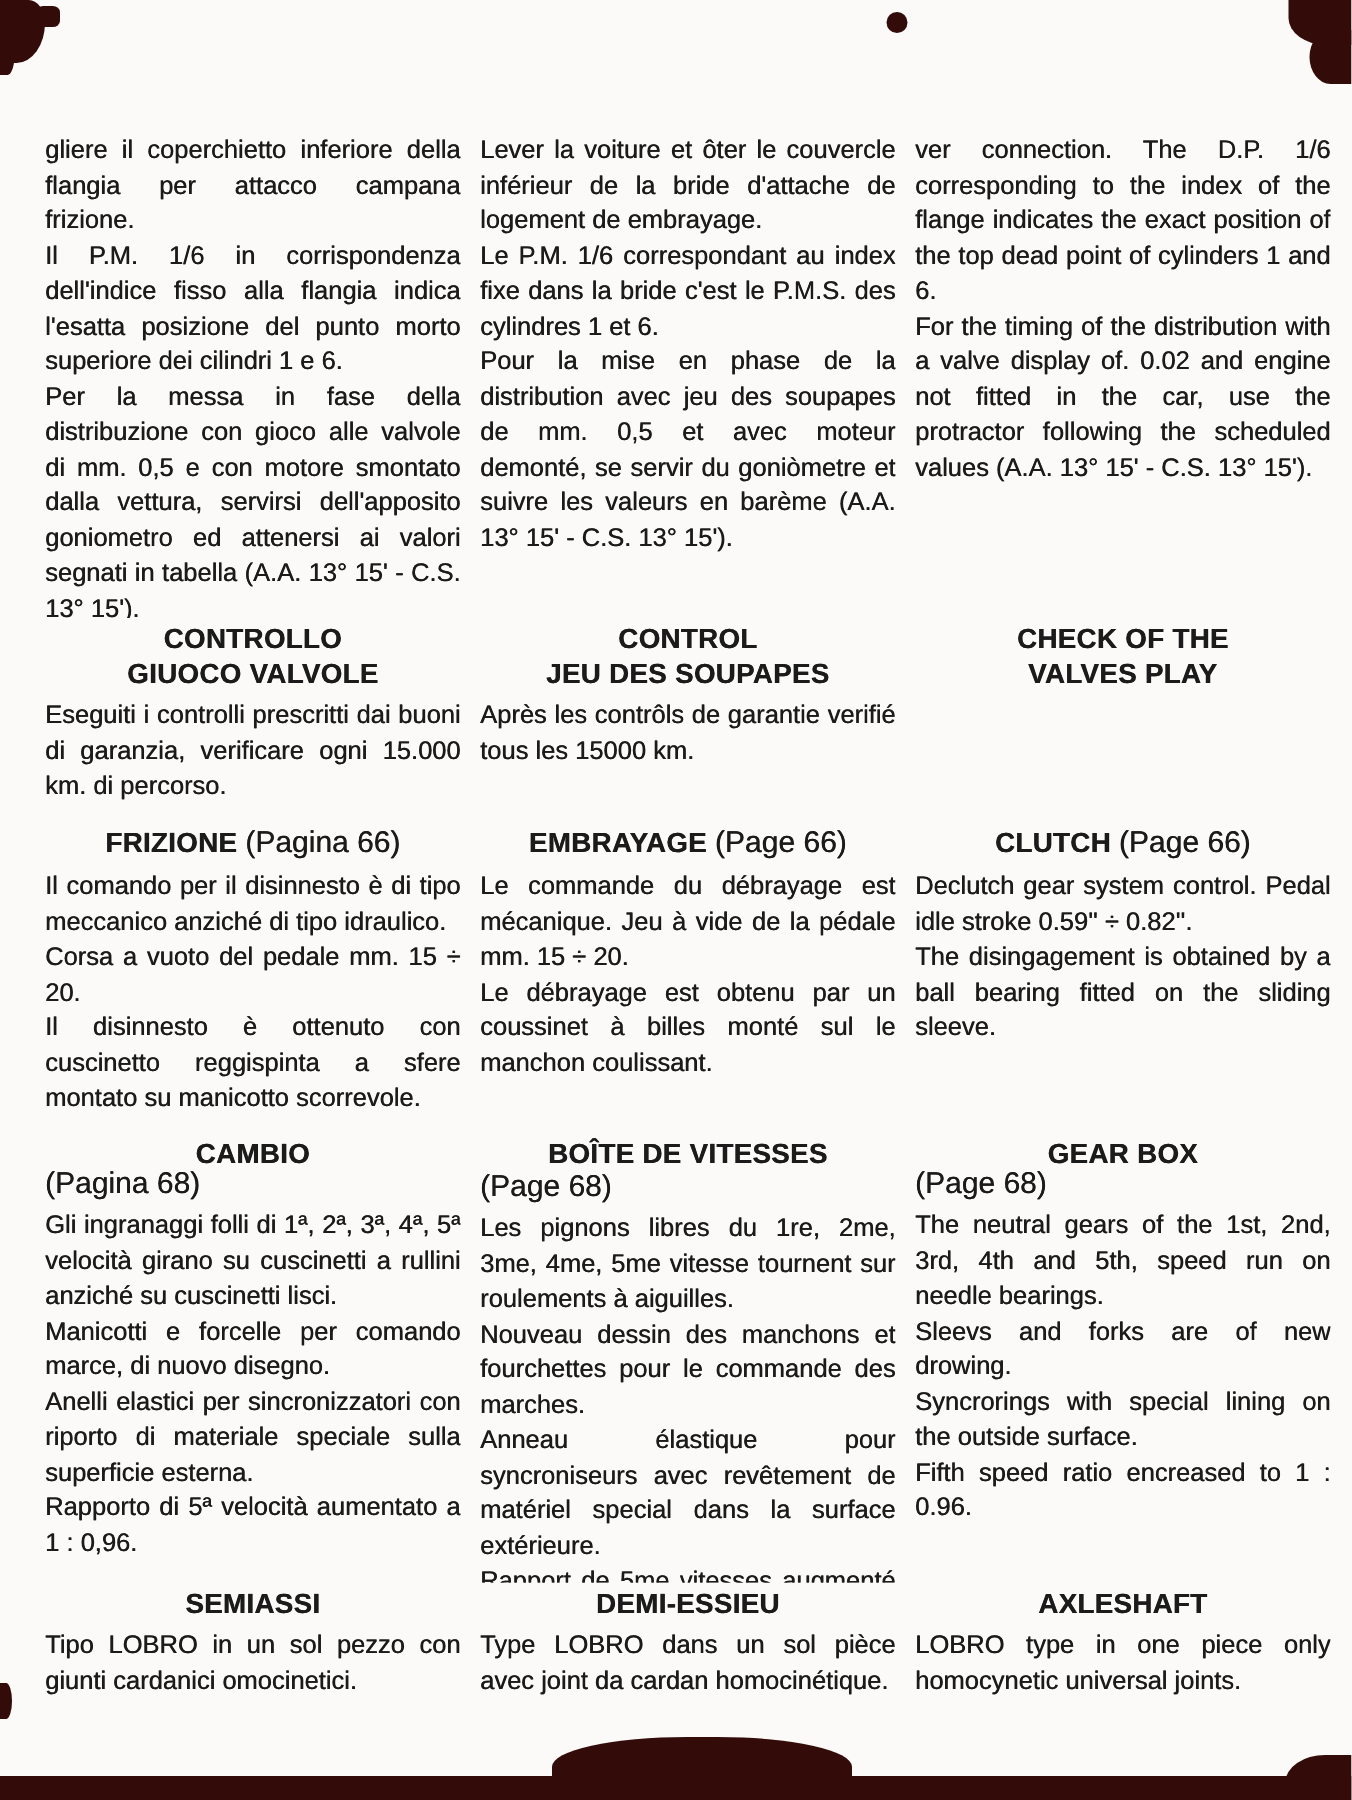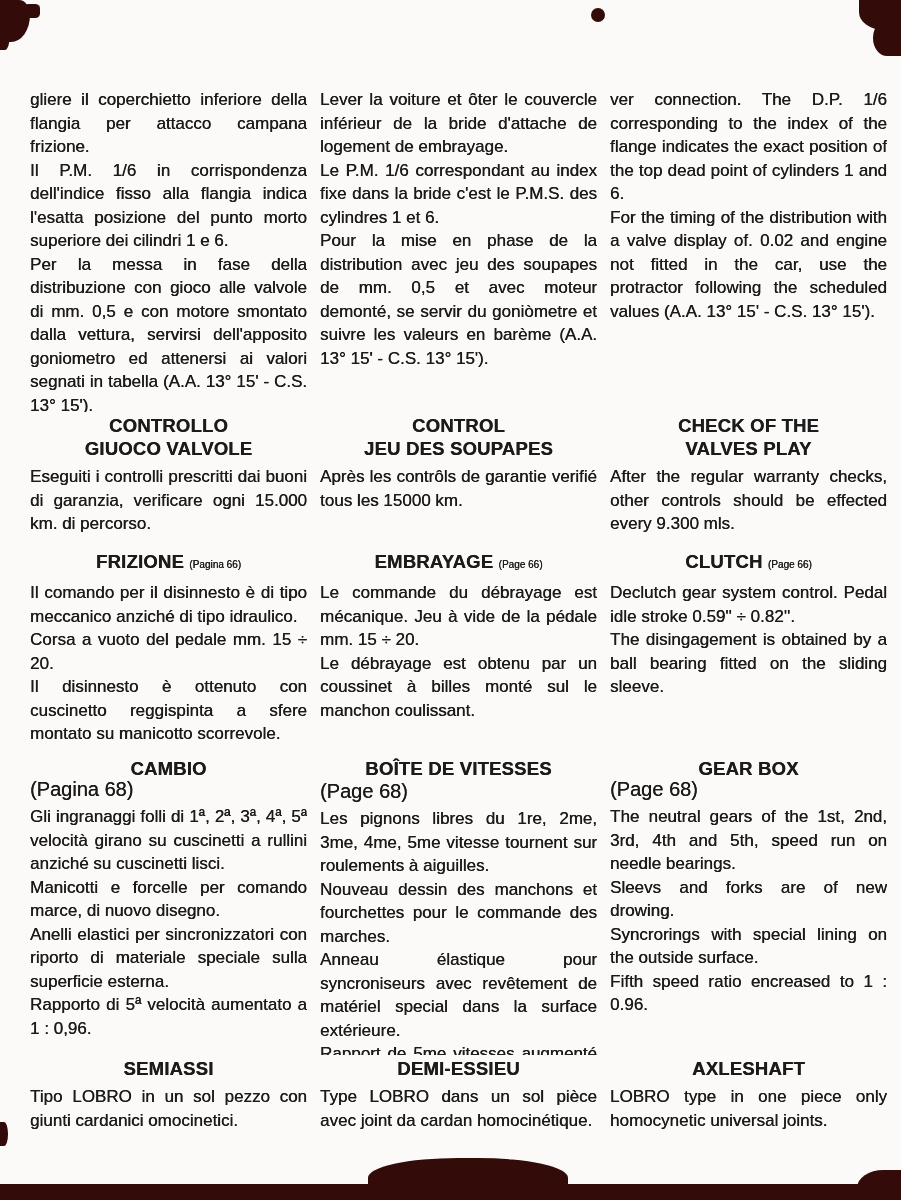--- a/index.html
+++ b/index.html
@@ -35,21 +35,21 @@
     font-weight:bold;
     margin:2px 0 5px 0;
     line-height:23px;
     letter-spacing:0.2px;
     white-space:pre-line;
     text-shadow:0.3px 0 0 currentColor;
     text-align:center;
   }
   .ref{
     font-weight:normal;
-    font-size:10px;
+    font-size:20px;
     letter-spacing:0;
   }
   .ref-block{
     display:block;
     font-weight:normal;
     font-size:20px;
     margin:-2px 0 4px 0;
     text-shadow:0.2px 0 0 currentColor;
   }
   
@@ -107,23 +107,20 @@
     <div class="cell">
       <h3 class="hd">CONTROL
 JEU DES SOUPAPES</h3>
       <div>
           <p class="para">Après les contrôls de garantie verifié tous les 15000 km.</p>
         </div>
     </div>
     <div class="cell">
       <h3 class="hd">CHECK OF THE
 VALVES PLAY</h3>
-      <div>
-          <p class="para">After the regular warranty checks, other controls should be effected every 9.300 mls.</p>
-        </div>
     </div>
 
     <div class="cell">
       <h3 class="hd"><span>FRIZIONE</span> <span class="ref">(Pagina 66)</span></h3>
       <div>
           <p class="para">Il comando per il disinnesto è di tipo meccanico anziché di tipo idraulico.</p>
           <p class="para">Corsa a vuoto del pedale mm. 15 ÷ 20.</p>
           <p class="para">Il disinnesto è ottenuto con cuscinetto reggispinta a sfere montato su manicotto scorrevole.</p>
         </div>
     </div>

